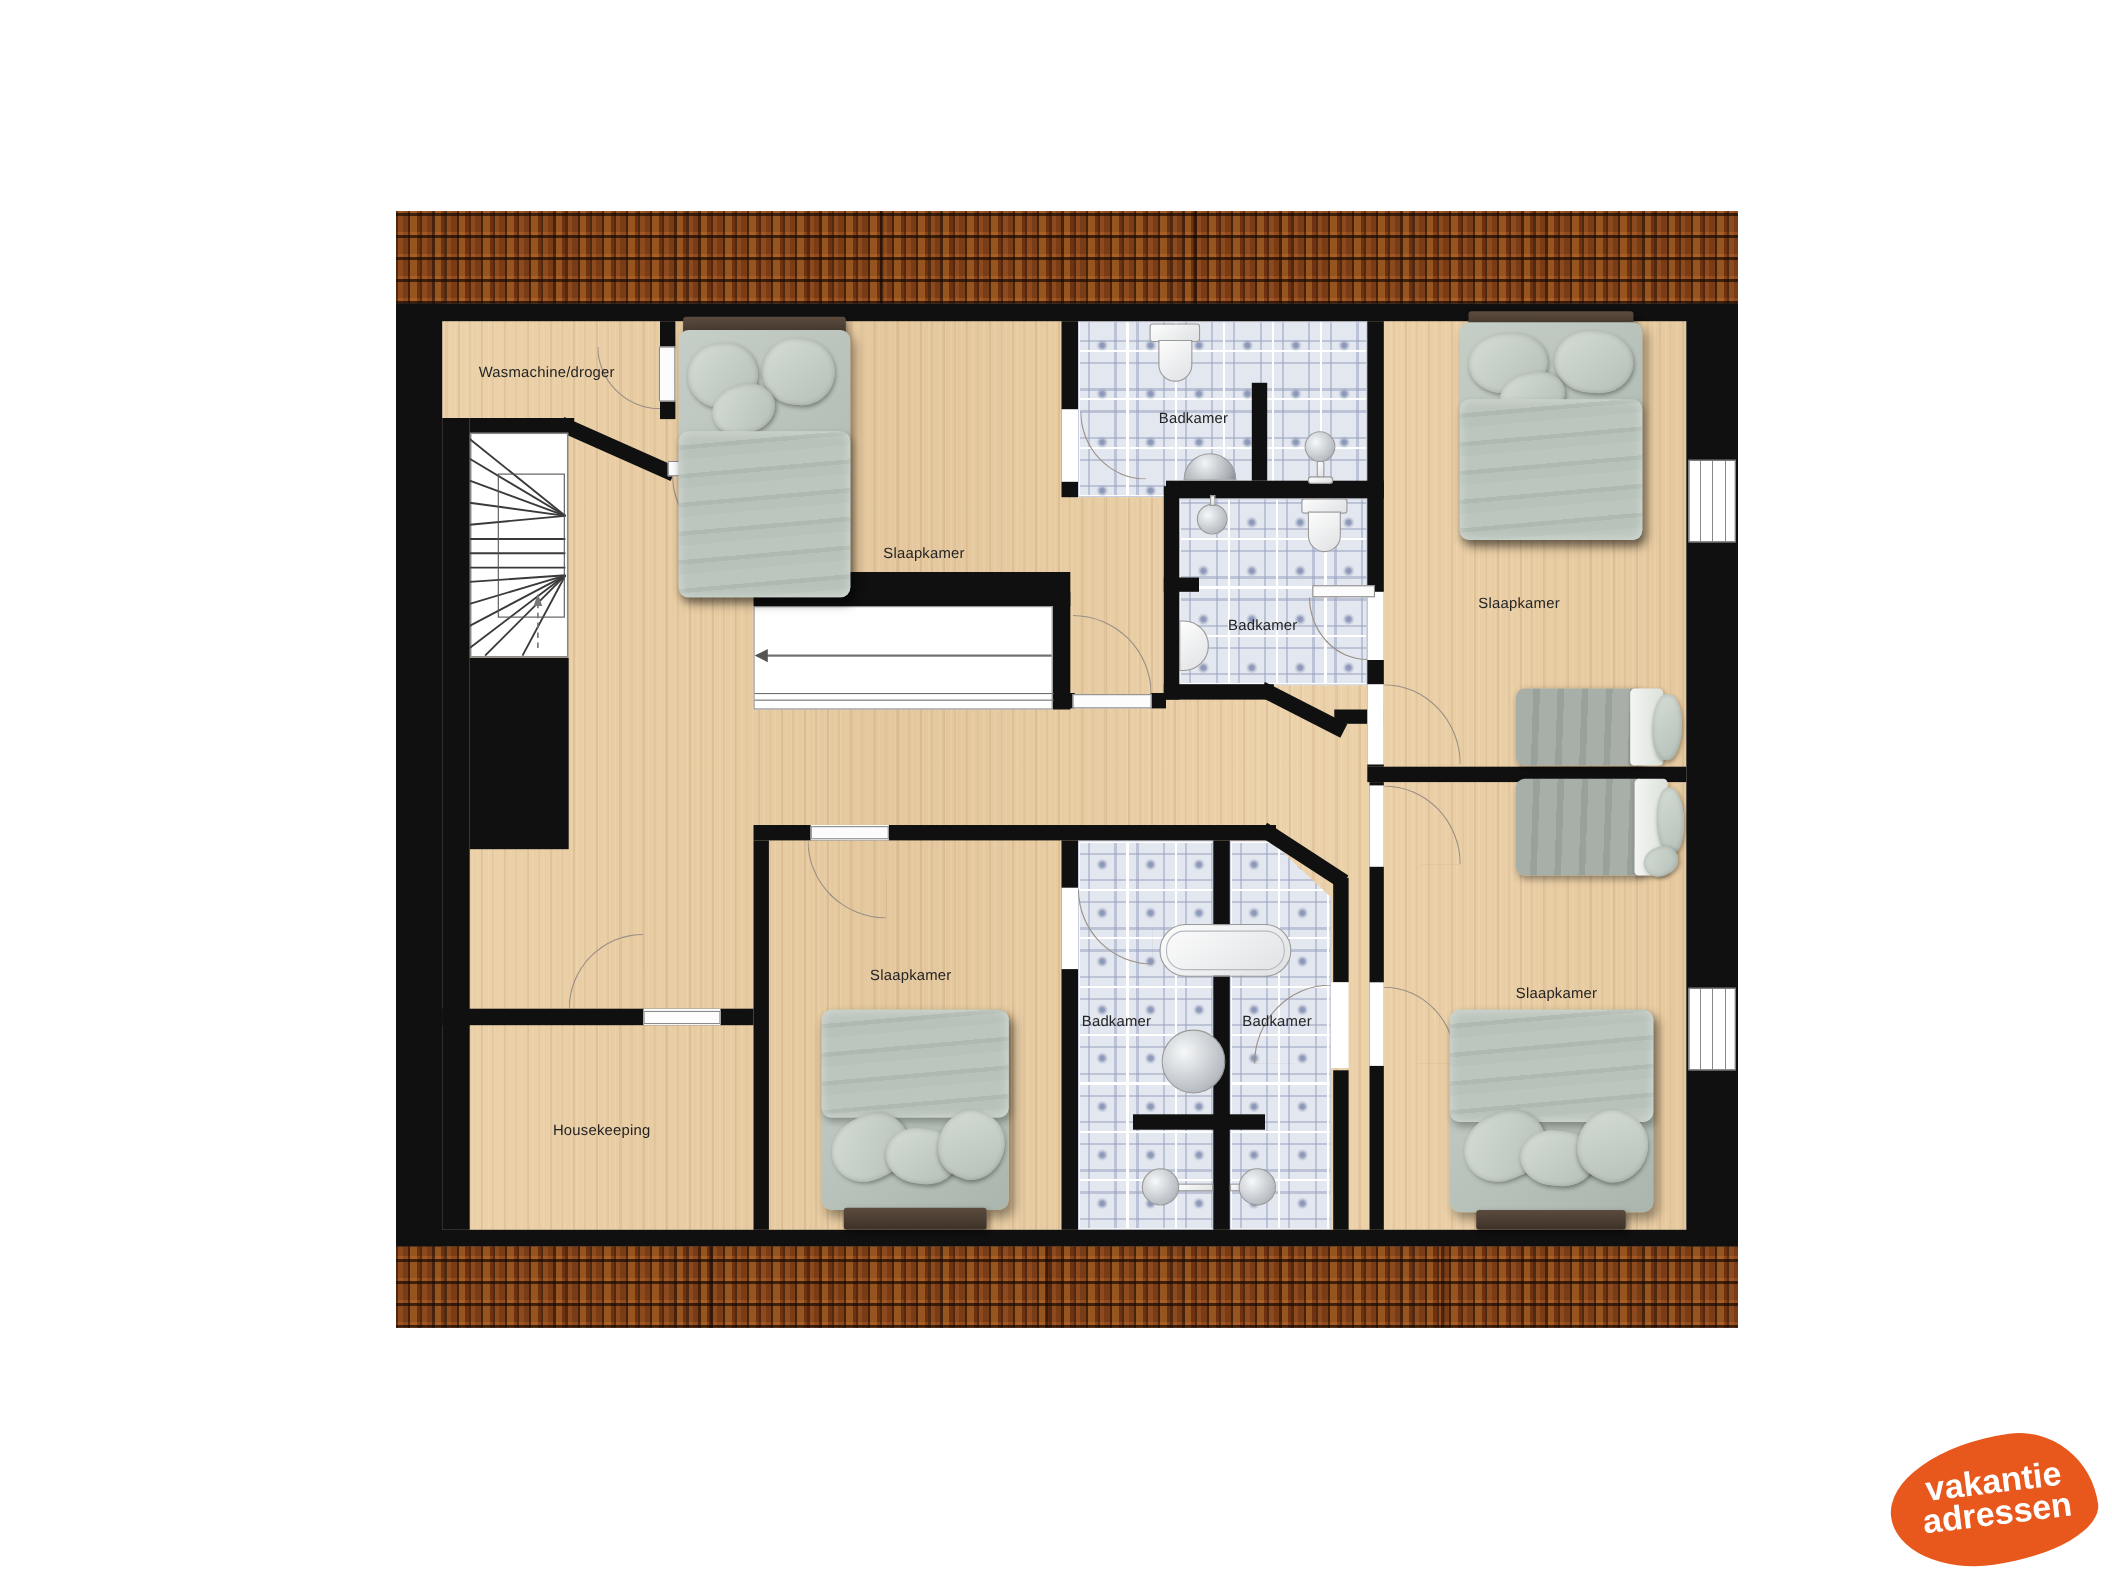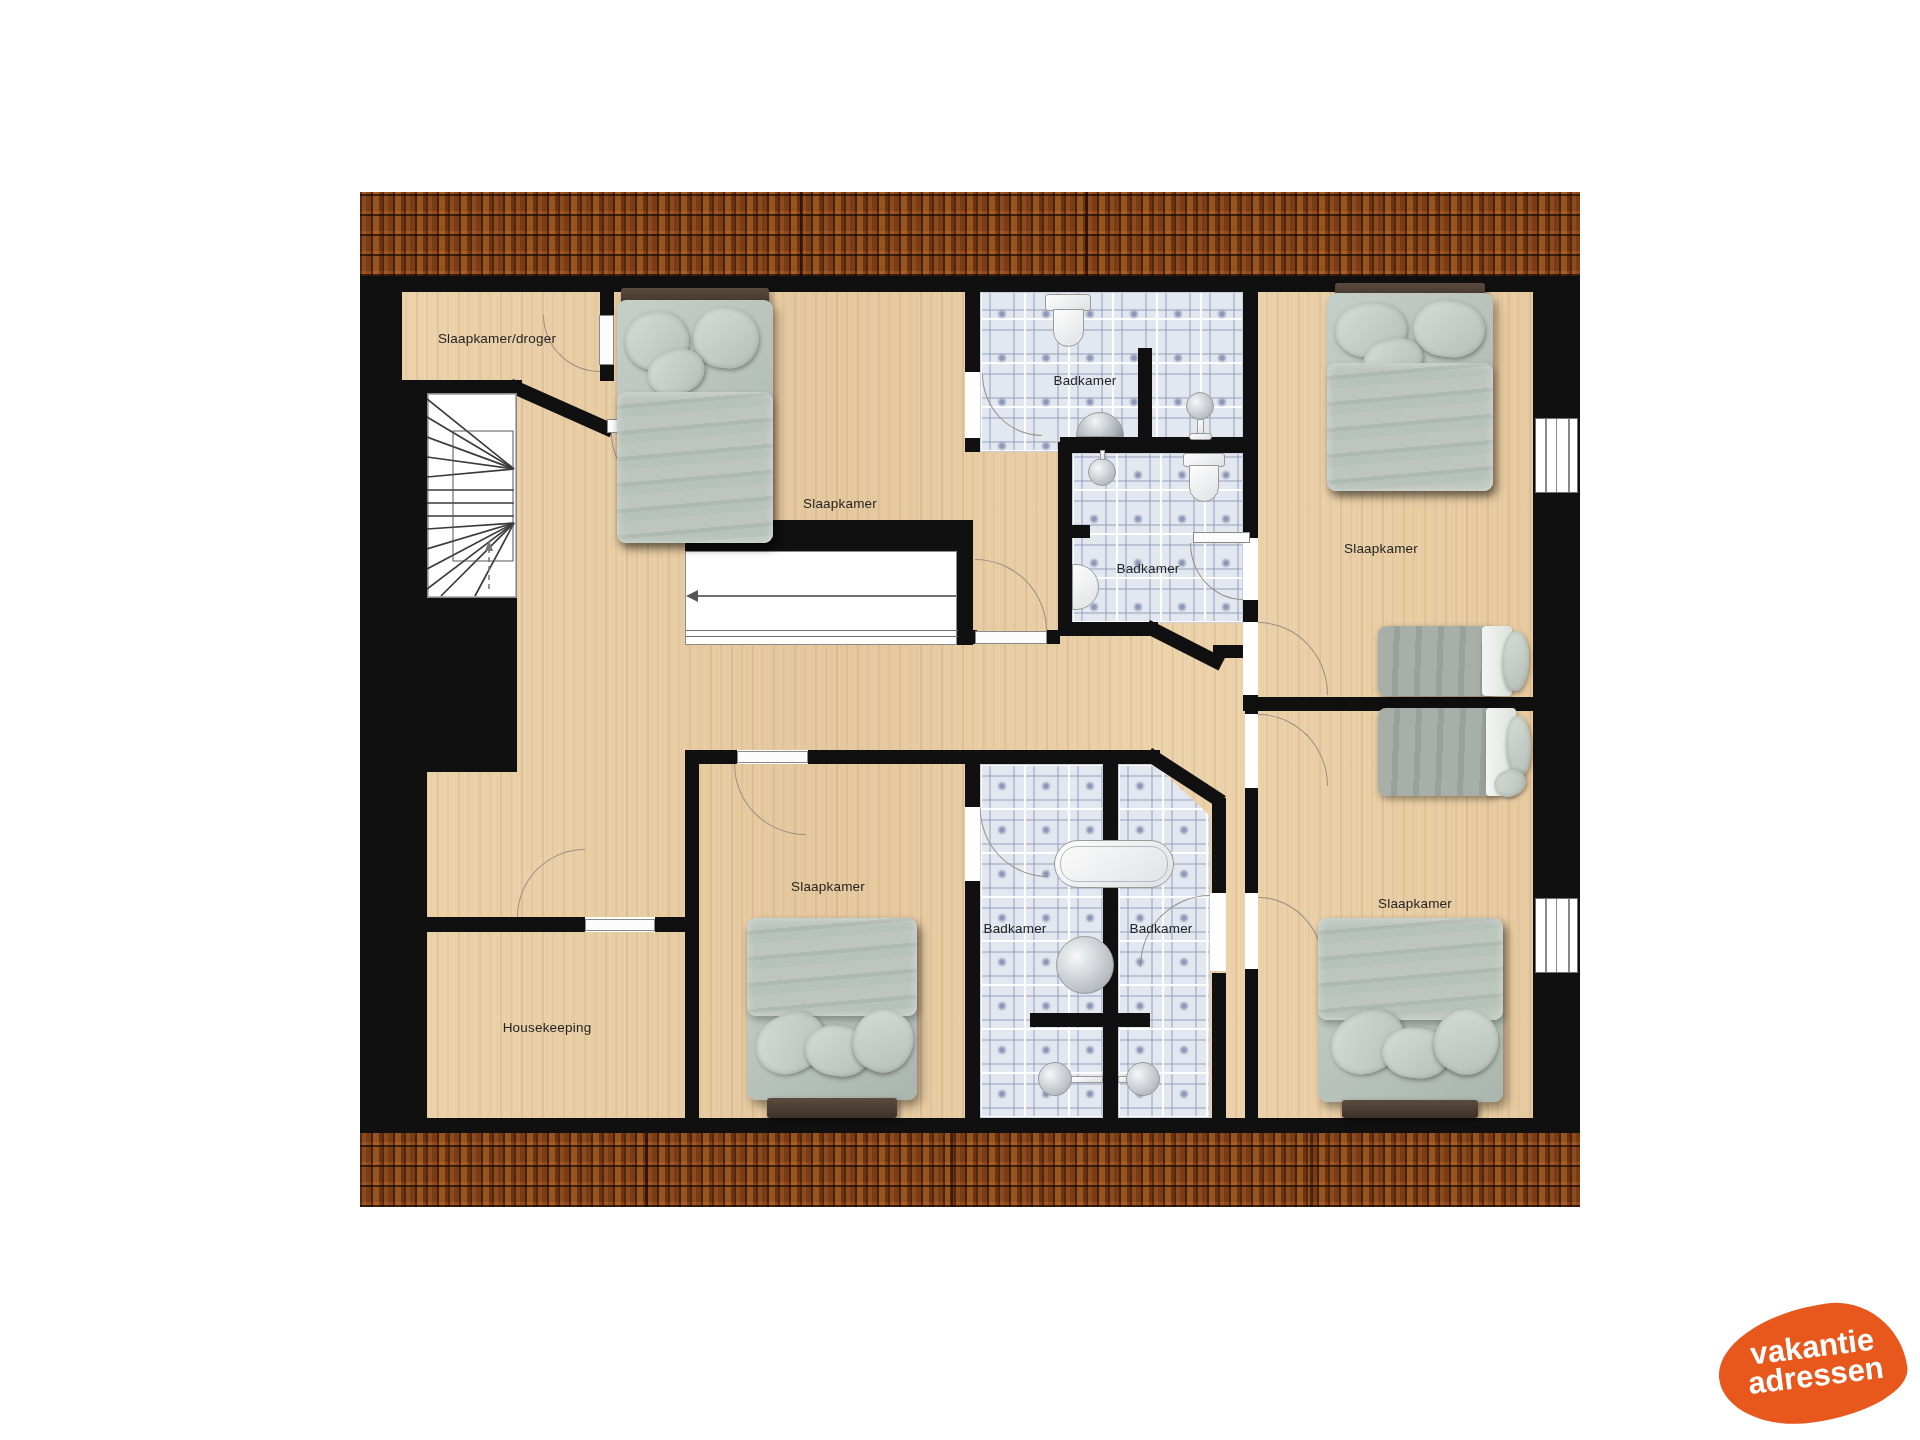--- a/index.html
+++ b/index.html
@@ -273,21 +273,21 @@
     <div class="tub-inner"></div>
   </div>
 
   <div class="fx round" style="left:1056px;top:936px;width:58px;height:58px;"></div>
 
   <div class="fx" style="left:1070px;top:1076px;width:33px;height:7px;"></div>
   <div class="fx round" style="left:1038px;top:1062px;width:34px;height:34px;"></div>
   <div class="fx" style="left:1118px;top:1076px;width:10px;height:7px;"></div>
   <div class="fx round" style="left:1126px;top:1062px;width:34px;height:34px;"></div>
 
-  <div class="label" style="left:497px;top:338px;">Slaapkamer/droger</div>
+  <div class="label" style="left:497px;top:338px;">Wasmachine/droger</div>
   <div class="label" style="left:840px;top:503px;">Slaapkamer</div>
   <div class="label" style="left:1085px;top:380px;">Badkamer</div>
   <div class="label" style="left:1148px;top:568px;">Badkamer</div>
   <div class="label" style="left:1381px;top:548px;">Slaapkamer</div>
   <div class="label" style="left:828px;top:886px;">Slaapkamer</div>
   <div class="label" style="left:1015px;top:928px;">Badkamer</div>
   <div class="label" style="left:1161px;top:928px;">Badkamer</div>
   <div class="label" style="left:1415px;top:903px;">Slaapkamer</div>
   <div class="label" style="left:547px;top:1027px;">Housekeeping</div>
 

